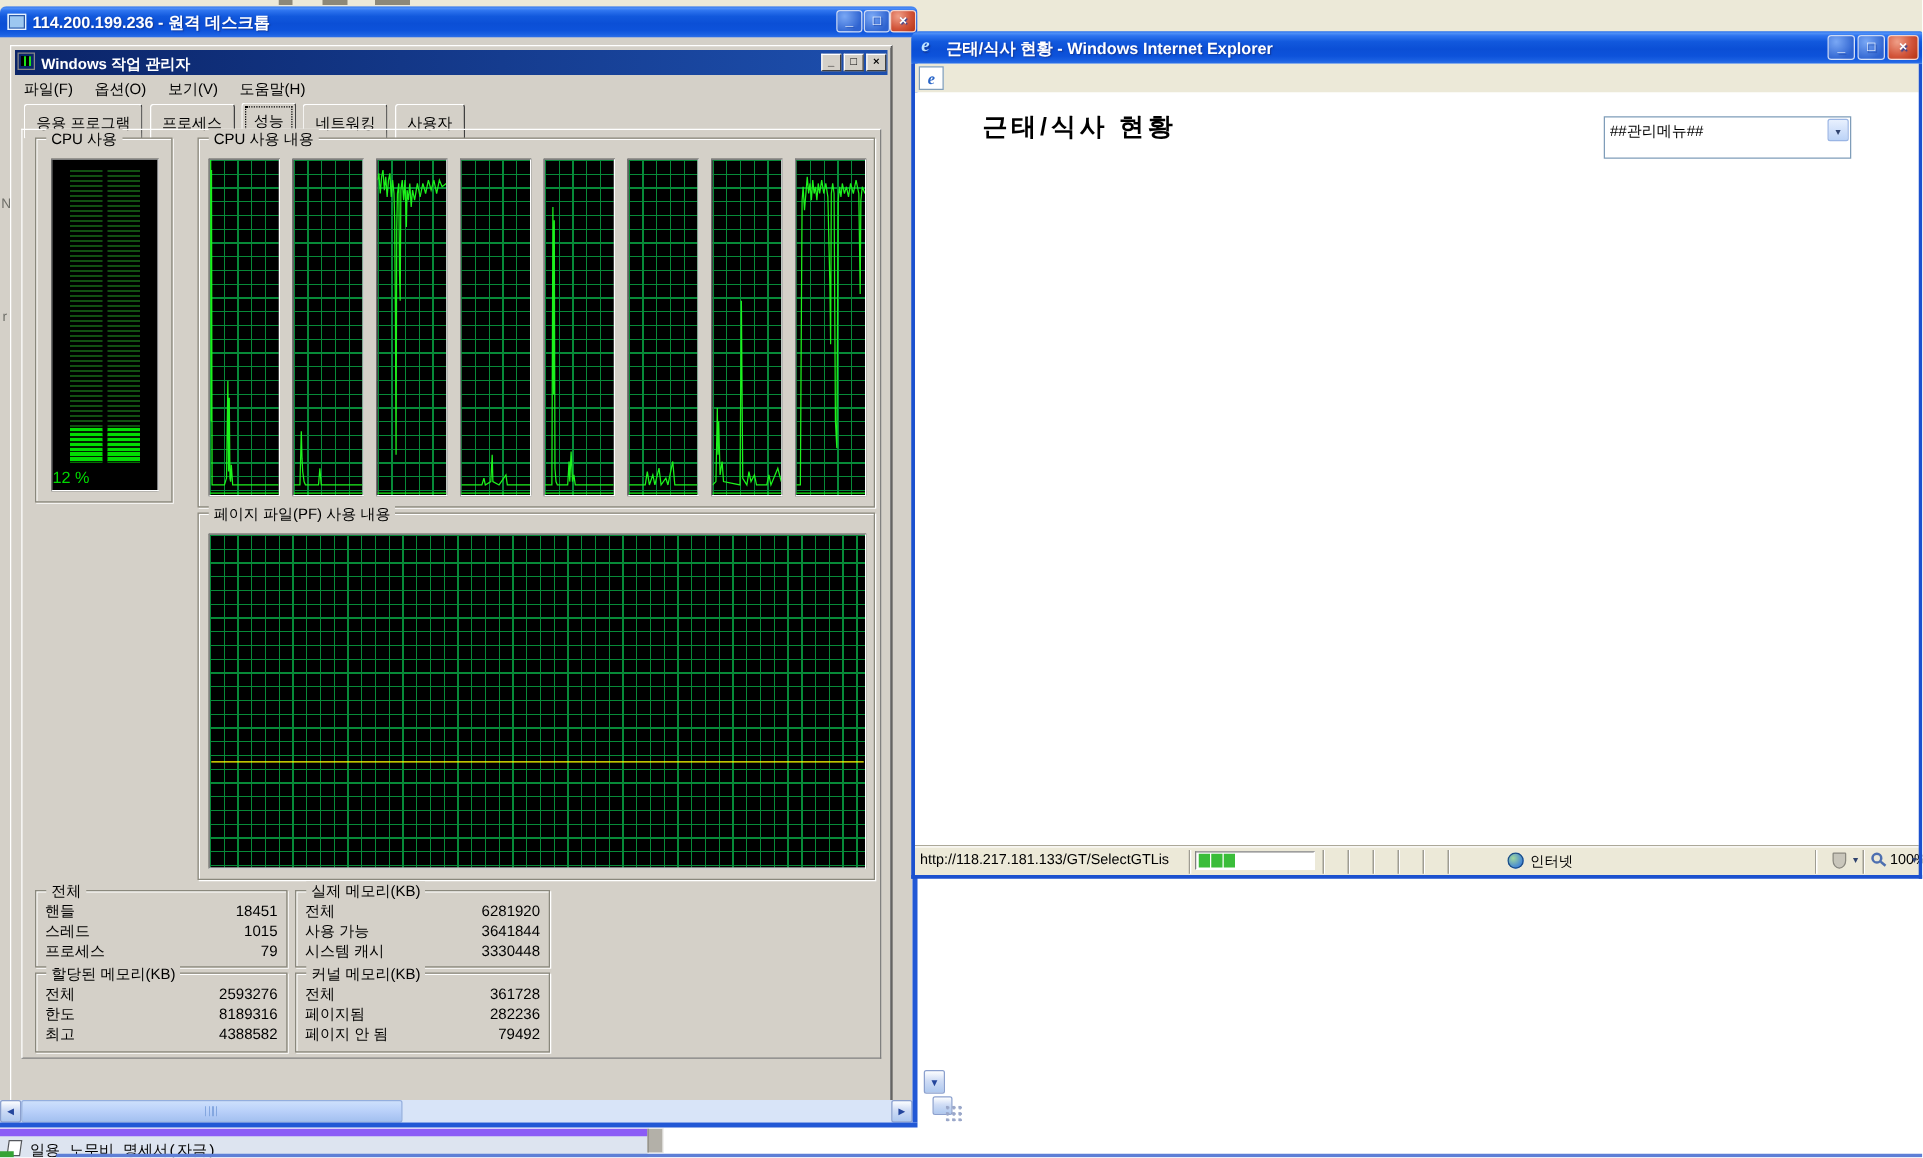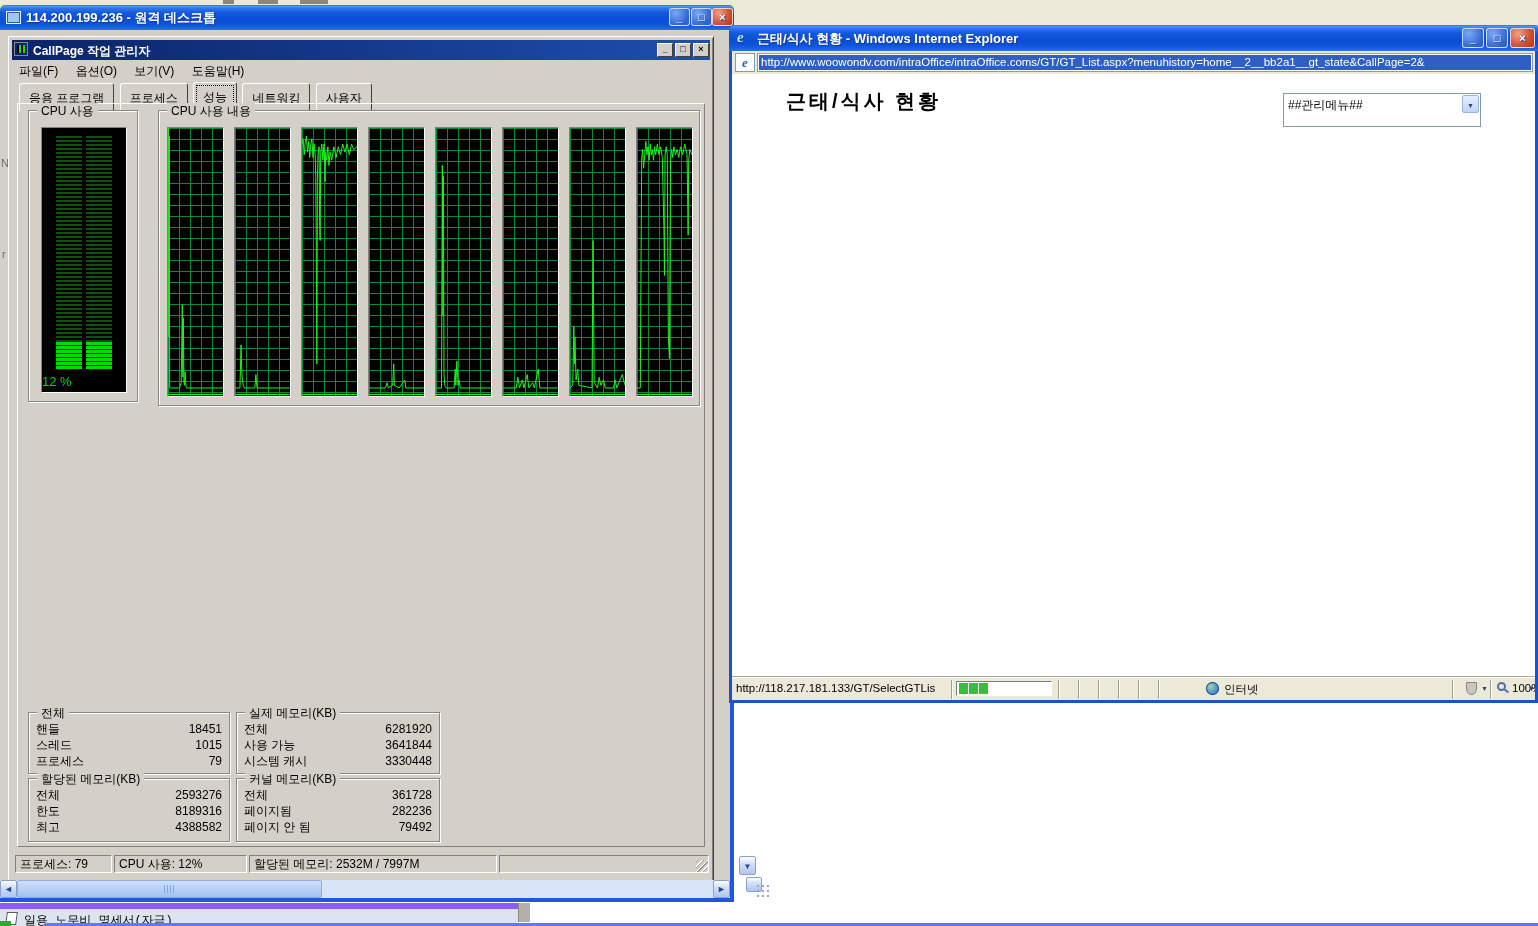--- a/index.html
+++ b/index.html
@@ -86,21 +86,21 @@
 
     <div class="abs" style="left:0;top:25px;width:730px;height:850px;background:#d4d0c8;">
       <span class="abs" style="left:1px;top:127px;font-size:11px;color:#6e6e68;">N</span>
       <span class="abs" style="left:2px;top:218px;font-size:11px;color:#6e6e68;">r</span>
 
       <div class="abs classic-win" style="left:8px;top:6px;width:704px;height:844px;">
 
         <div class="abs tm-titlebar" style="left:3px;top:3px;width:698px;height:20px;">
           <span class="abs" style="left:2px;top:2px;width:14px;height:14px;background:#000;border:1px solid #888;box-sizing:border-box;
                        background-image:repeating-linear-gradient(90deg,#19e119 0 2px,transparent 2px 4px);background-clip:content-box;padding:2px;"></span>
-          <span class="abs" style="left:21px;top:3px;white-space:nowrap;">CallPage 작업 관리자</span>
+          <span class="abs" style="left:21px;top:3px;white-space:nowrap;">Windows 작업 관리자</span>
           <span class="abs cbtn" style="left:645px;top:3px;"><span>_</span></span>
           <span class="abs cbtn" style="left:663px;top:3px;"><span>□</span></span>
           <span class="abs cbtn" style="left:681px;top:3px;"><span>×</span></span>
         </div>
 
         <div class="abs" style="left:3px;top:24px;width:698px;height:19px;">
           <span class="menu-item">파일(F)</span>
           <span class="menu-item">옵션(O)</span>
           <span class="menu-item">보기(V)</span>
           <span class="menu-item">도움말(H)</span>
@@ -171,20 +171,26 @@
                 </div>
               <div class="sunken gridpanel cpanel" style="flex:1;">
                   <svg class="cline" viewBox="0 0 100 100" preserveAspectRatio="none">
                     <polyline points="0,97 6,97 7.5,45 8.5,12 10,8 12,15 14,10 16,5 18,10 20,7 22,12 24,6 26,10 28,8 30,12 32,7 34,10 37,6 40,10 43,7 46,11 49,38 50,55 51,10 53,7 55,10 57,78 59,86 61,12 63,8 65,11 67,7 70,10 73,8 76,11 79,7 83,10 87,6 91,10 93,40 94,12 96,8 100,10"></polyline>
                   </svg>
                 </div>
             </div>
           </div>
 
 
+          <div class="abs group" style="left:140px;top:306px;width:542px;height:294px;">
+            <span class="glabel">페이지 파일(PF) 사용 내용</span>
+            <div class="abs sunken gridpanel" style="left:8px;top:16px;width:526px;height:268px;">
+              <div class="abs" style="left: 1px; right: 1px; height: 1px; top: 68%; background: rgb(255, 255, 0);"></div>
+            </div>
+          </div>
 
           <div class="abs group" style="left:10px;top:608px;width:202px;height:62px;">
             <span class="glabel">전체</span>
             <div style="padding-top:8px;">
               <div class="srow">
                   <span>핸들</span>
                   <span>18451</span>
                 </div>
               <div class="srow">
                   <span>스레드</span>
@@ -242,27 +248,20 @@
                   <span>282236</span>
                 </div>
               <div class="srow">
                   <span>페이지 안 됨</span>
                   <span>79492</span>
                 </div>
             </div>
           </div>
         </div>
 
-        <div class="abs" style="left:4px;top:818px;width:696px;height:20px;">
-          <div class="abs cell" style="left:2px;top:0;width:97px;height:18px;">프로세스: 79</div>
-          <div class="abs cell" style="left:101px;top:0;width:133px;height:18px;">CPU 사용: 12%</div>
-          <div class="abs cell" style="left:236px;top:0;width:248px;height:18px;">할당된 메모리: 2532M / 7997M</div>
-          <div class="abs cell" style="left:486px;top:0;width:210px;height:18px;"></div>
-          <div class="abs grip" style="left:683px;top:5px;width:12px;height:12px;"></div>
-        </div>
       </div>
     </div>
 
     <div class="abs xptrack" style="left:0;top:875px;width:730px;height:18px;">
       <span class="abs xpbtn" style="left:0;top:0;width:17px;height:18px;line-height:17px;"><span>◄</span></span>
       <span class="abs xpthumb" style="left:17px;top:0;width:305px;height:18px;"></span>
       <span class="abs xpbtn" style="left:713px;top:0;width:17px;height:18px;line-height:17px;"><span>►</span></span>
     </div>
     <div class="abs" style="left:0;top:893px;width:734px;height:4px;background:#2258d5;"></div>
     <div class="abs" style="left:730px;top:25px;width:4px;height:868px;background:#2258d5;"></div>
@@ -273,24 +272,20 @@
       <span class="abs" style="left:8px;top:4px;width:16px;height:16px;color:#bfe3ff;font:bold italic 15px 'Liberation Serif',serif;">e</span>
       <span class="abs" style="left:28px;top:5px;white-space:nowrap;">근태/식사 현황 - Windows Internet Explorer</span>
       <span class="abs luna-btn" style="left:733px;top:3px;width:22px;height:20px;line-height:18px;"><span>_</span></span>
       <span class="abs luna-btn" style="left:757px;top:3px;width:22px;height:20px;line-height:18px;"><span>□</span></span>
       <span class="abs luna-btn close" style="left:781px;top:3px;width:25px;height:20px;line-height:18px;"><span>×</span></span>
     </div>
 
     <div class="abs" style="left:3px;top:26px;width:803px;height:23px;background:#ece9d8;">
       <span class="abs" style="left:3px;top:2px;width:20px;height:19px;background:#fff;border:1px solid #7f9db9;box-sizing:border-box;
                    color:#2a66c8;font:bold italic 13px 'Liberation Serif',serif;text-align:center;line-height:17px;">e</span>
-      <div class="abs" style="left:25px;top:2px;width:776px;height:19px;background:#fff;border:1px solid #7f9db9;box-sizing:border-box;">
-        <div style="position:absolute;left:1px;top:1px;right:1px;bottom:1px;background:#2f5fc4;color:#fff;
-                    font-size:11.5px;line-height:15px;padding-left:2px;white-space:nowrap;overflow:hidden;">http://www.woowondv.com/intraOffice/intraOffice.coms/GT/GT_List.aspx?menuhistory=home__2__bb2a1__gt_state&amp;CallPage=2&amp;</div>
-      </div>
     </div>
 
     <div class="abs" style="left:3px;top:49px;width:803px;height:603px;background:#fff;">
       <div class="abs" style="left:54px;top:14px;font-size:20px;font-weight:bold;letter-spacing:3px;">근태/식사 현황</div>
       <div class="abs" style="left:551px;top:19px;width:198px;height:34px;background:#fff;border:1px solid #7f9db9;box-sizing:border-box;">
         <span style="position:absolute;left:4px;top:3px;font-size:12px;">##관리메뉴##</span>
         <span class="abs selbtn" style="right:1px;top:1px;width:17px;height:18px;line-height:17px;">
           <span class="dd-arrow">▼</span>
         </span>
       </div>

